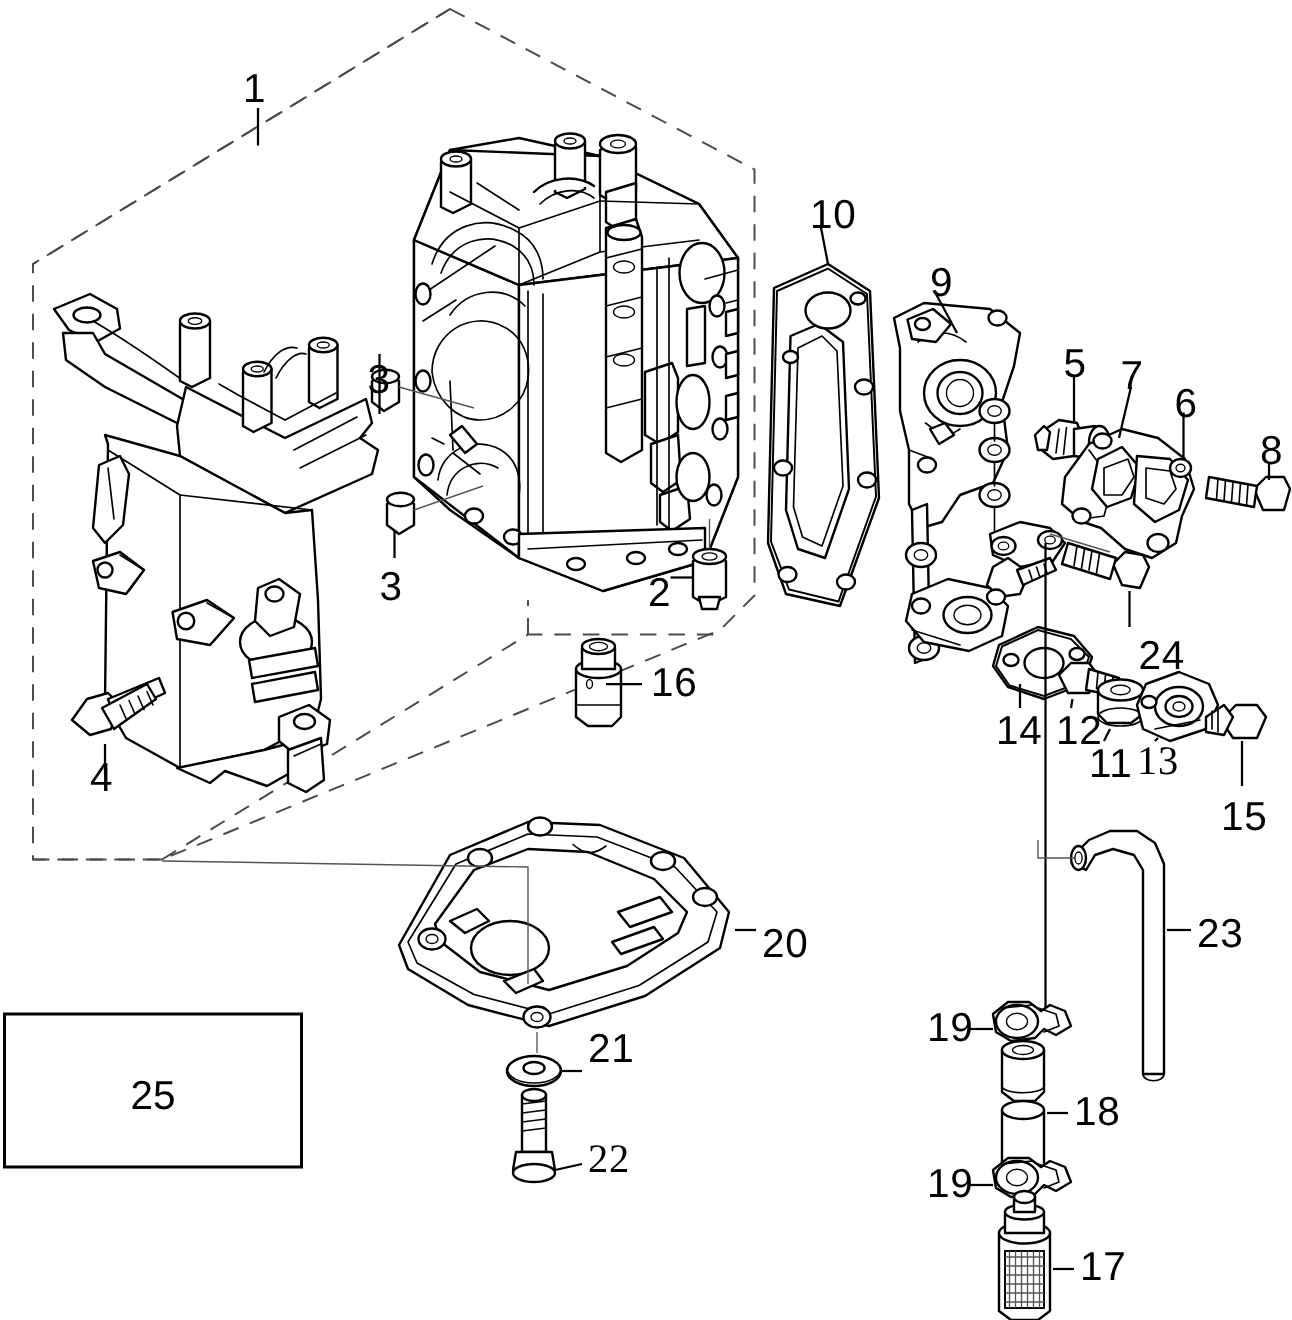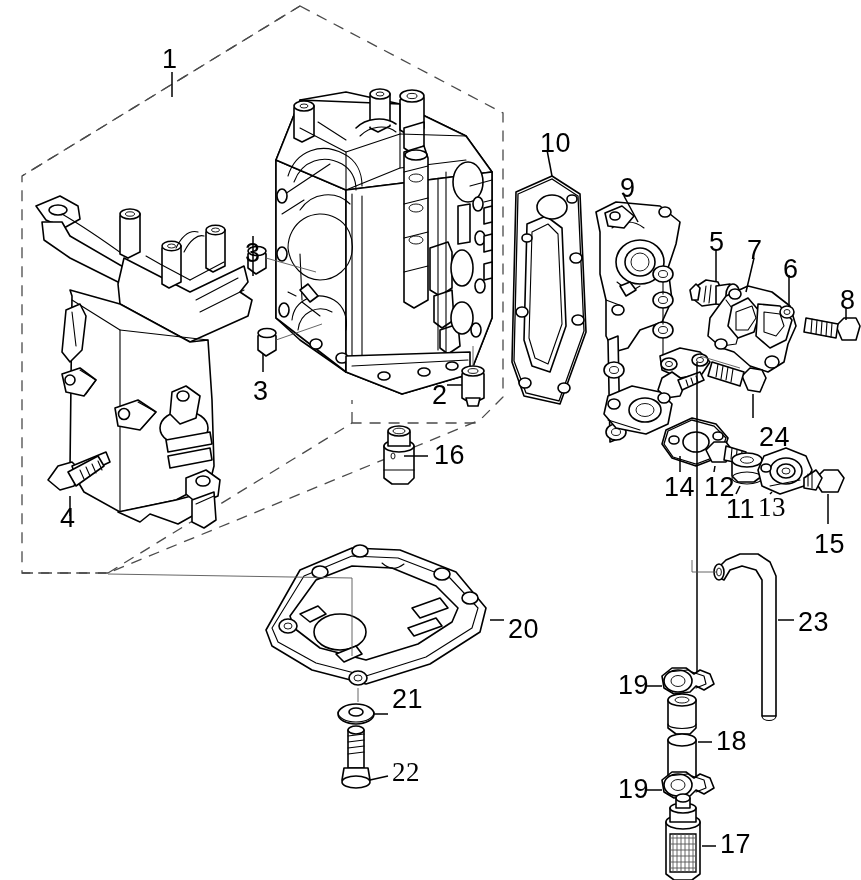--- a/index.html
+++ b/index.html
@@ -572,14 +572,17 @@
   <div class="lbl" style="left:720px;top:831px;">17</div>
   <div class="lbl" style="left:716px;top:728px;">18</div>
   <div class="lbl" style="left:618px;top:672px;">19</div>
   <div class="lbl" style="left:618px;top:776px;">19</div>
   <div class="lbl" style="left:508px;top:616px;">20</div>
   <div class="lbl" style="left:392px;top:686px;">21</div>
   <div class="lbl" style="left:392px;top:759px;font-family:Liberation Serif, serif;">22</div>
   <div class="lbl" style="left:798px;top:609px;">23</div>
   <div class="lbl" style="left:745px;top:424px;margin-left:14px;">24</div>
 
+  <div class="box25">
+    <div class="num">25</div>
+  </div>
 
 </div>
 
 </body></html>

